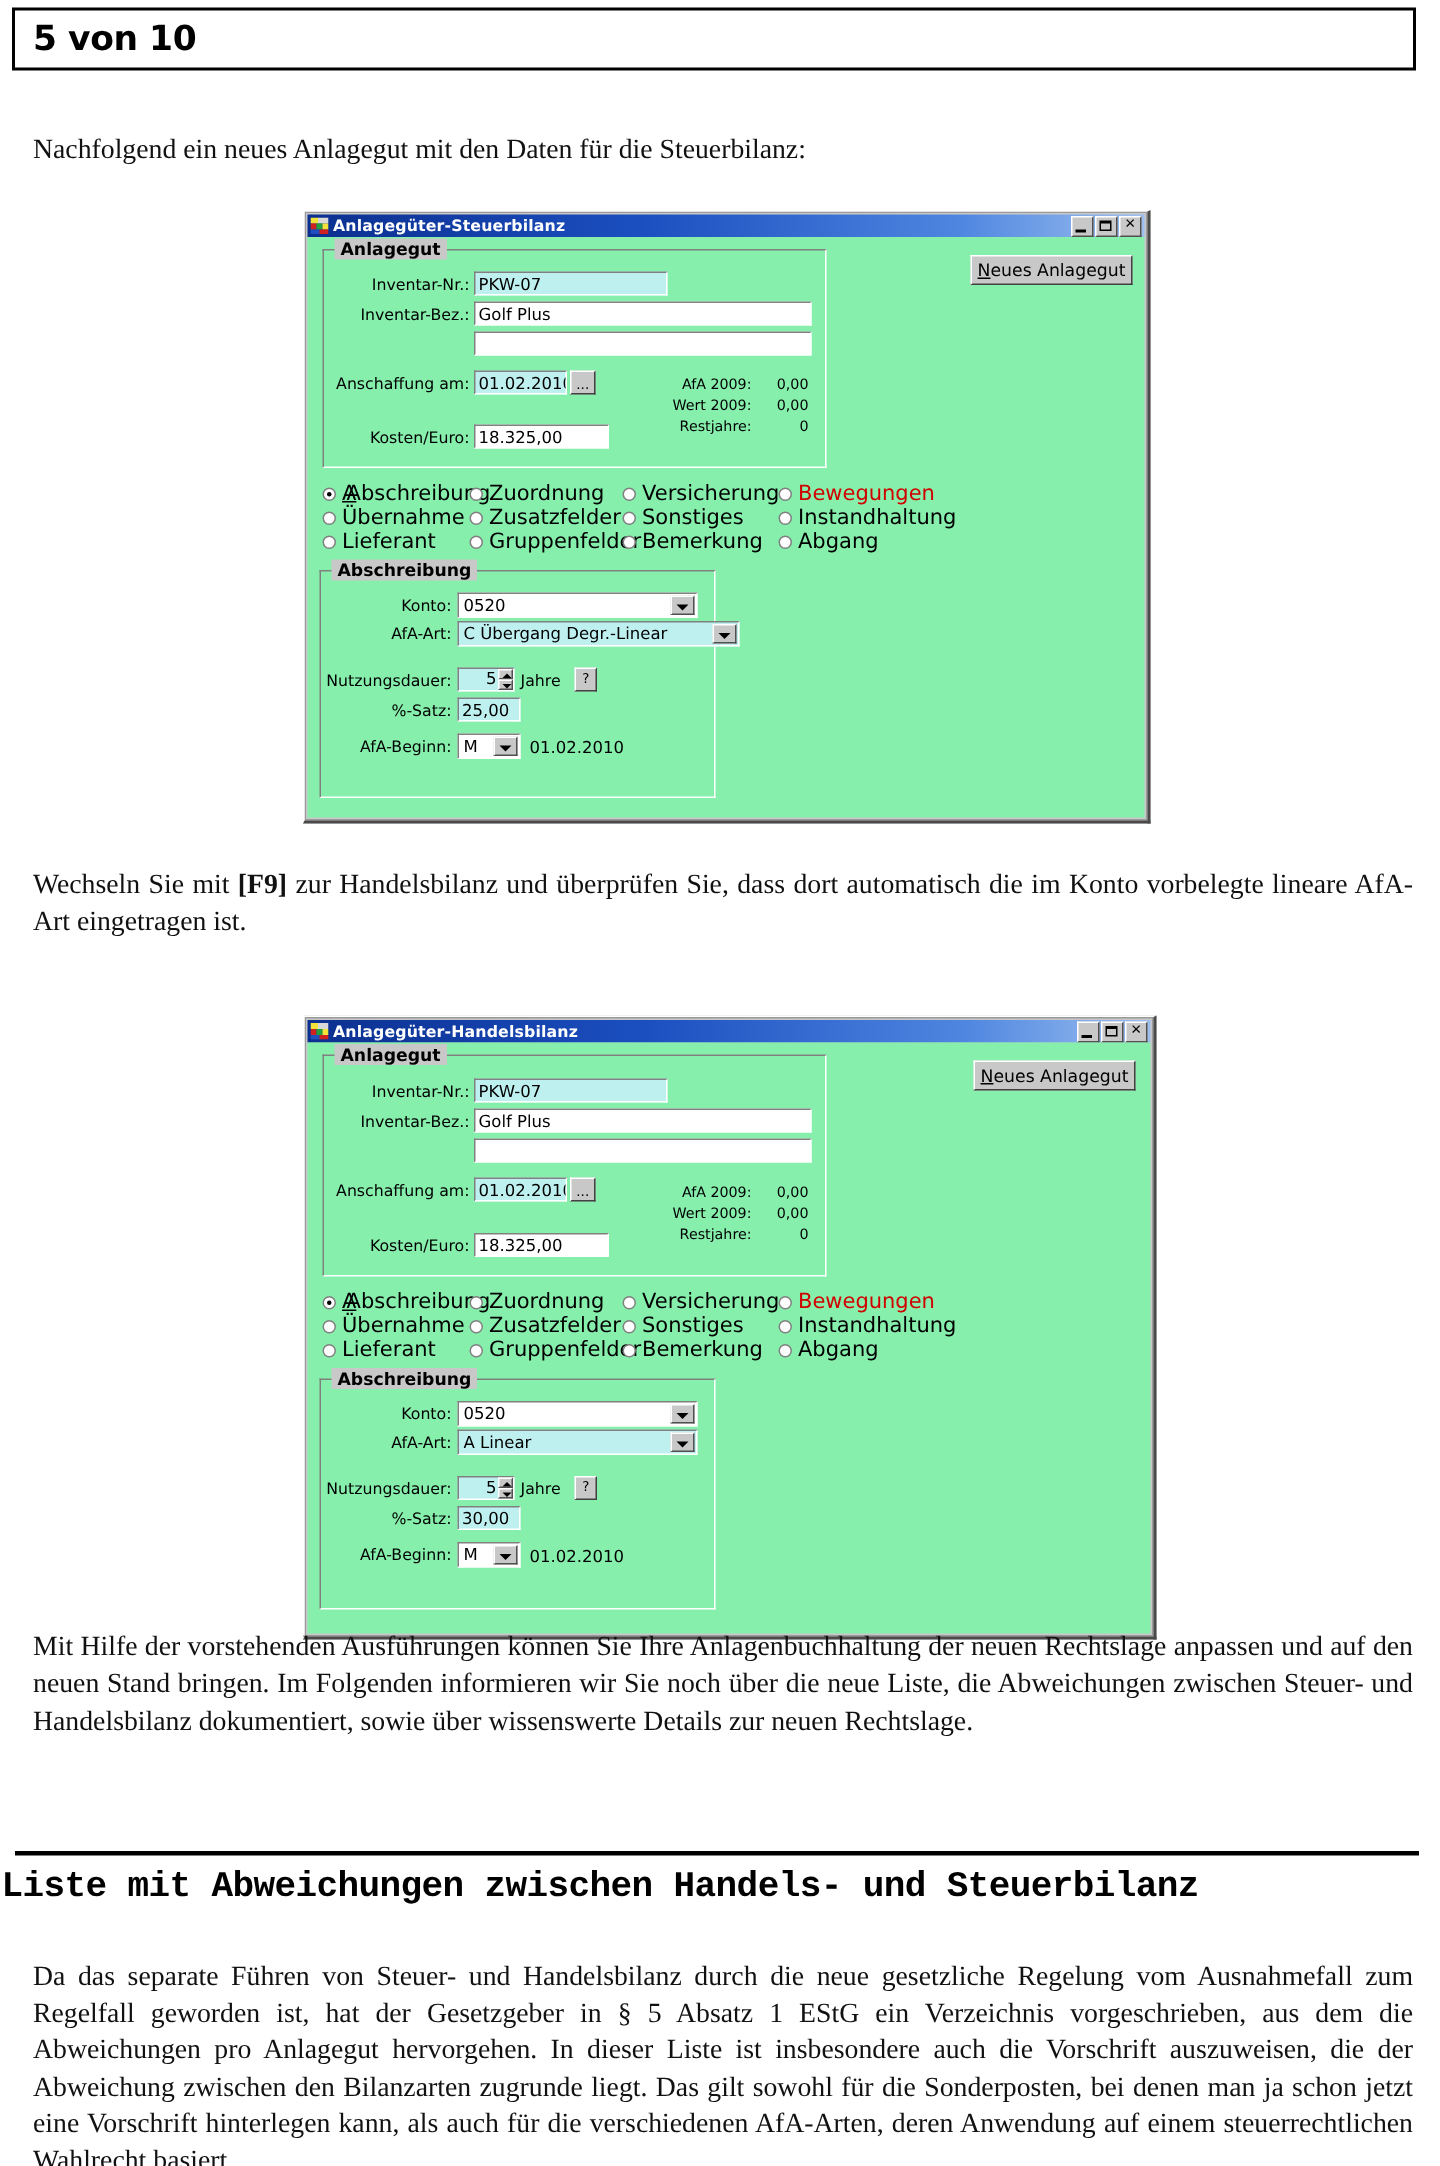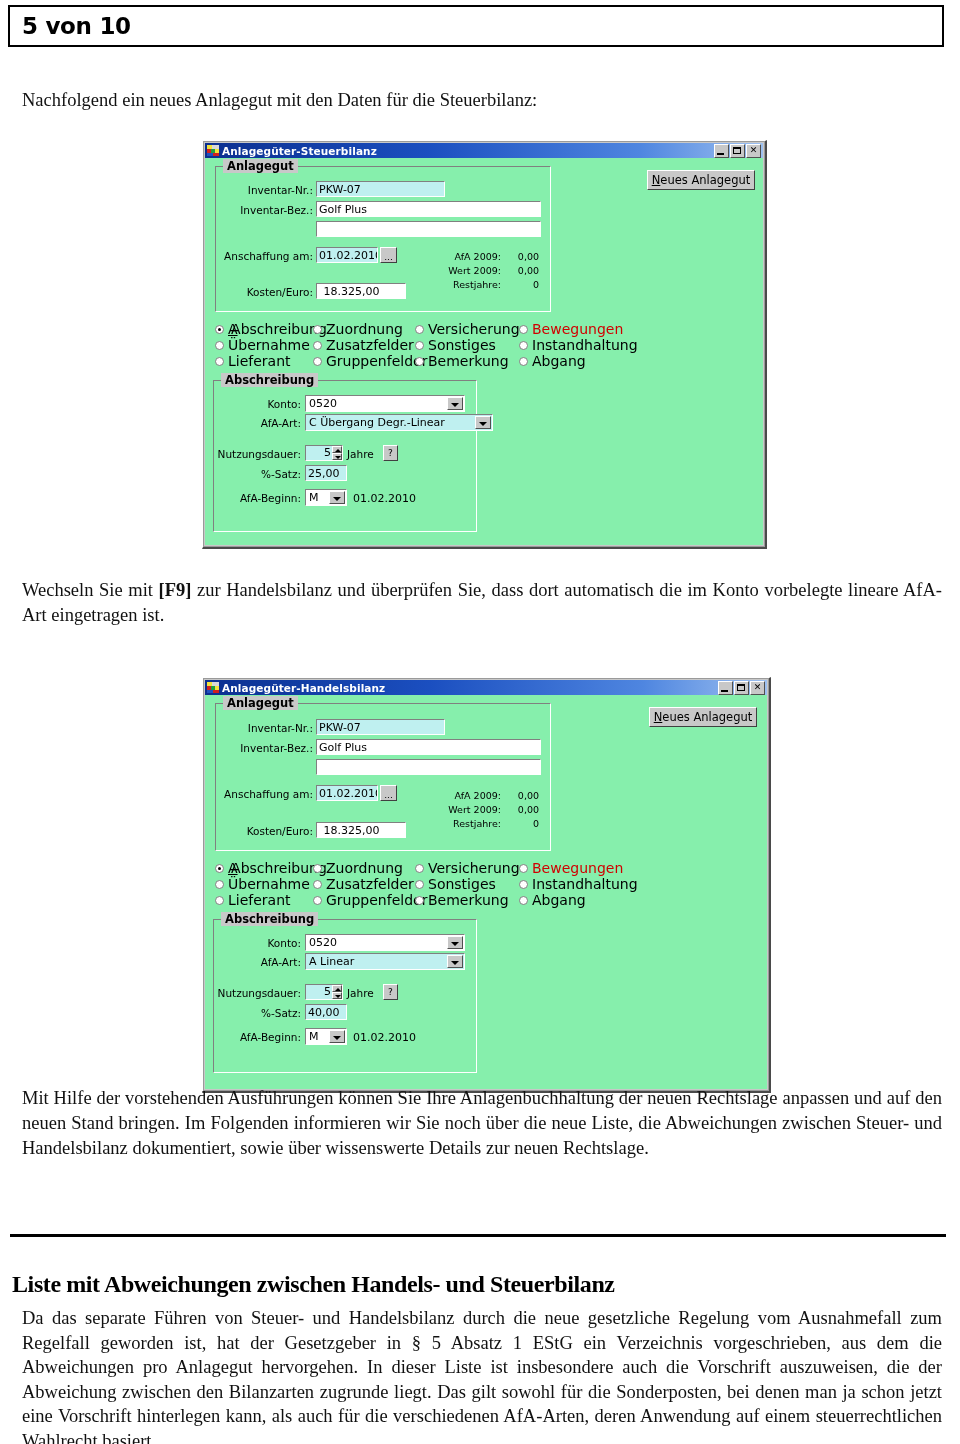--- a/index.html
+++ b/index.html
@@ -32,23 +32,23 @@
   .para{
     position:absolute;font-family:"Liberation Serif", serif;
     font-size:18.5px;line-height:25px;text-align:justify;color:#111;
   }
   .para b{font-weight:bold;}
 
   .section-rule{
     position:absolute;left:10px;width:936px;height:3px;background:#000;
   }
   .section-title{
-    position:absolute;left:12px;
-    font-family:Liberation Serif, serif;
-    font-weight:bold;font-size:24px;letter-spacing:-0.4px;white-space:nowrap;margin-top:26px;
+    position:absolute;left:1px;
+    font-family:Liberation Mono, monospace;
+    font-weight:bold;font-size:24px;letter-spacing:-0.4px;white-space:nowrap;
   }
 
   
   .win{
     position:absolute;background:#c8c8c8;
     border-top:1px solid #ffffff;border-left:1px solid #ffffff;
     border-right:2px solid #4a4a4a;border-bottom:2px solid #4a4a4a;
     box-shadow:0 0 0 1px #9a9a9a inset;
     font-family:"DejaVu Sans", sans-serif;
   }
@@ -106,21 +106,21 @@
   .lbl.r{text-align:right;}
 
   .fld{
     position:absolute;box-sizing:border-box;background:#fff;
     border-top:1px solid #808080;border-left:1px solid #808080;
     border-right:1px solid #ffffff;border-bottom:1px solid #ffffff;
     font-size:11px;color:#000;padding:0 2px;line-height:15px;white-space:nowrap;
     overflow:hidden;
   }
   .fld.cyan{background:#bff0f0;}
-  .fld.ra{text-align:center;padding-right:21px;}
+  .fld.ra{text-align:left;padding-right:21px;}
 
   .combo{
     position:absolute;box-sizing:border-box;background:#fff;
     border-top:1px solid #808080;border-left:1px solid #808080;
     border-right:1px solid #ffffff;border-bottom:1px solid #ffffff;
     font-size:11px;color:#000;line-height:15px;white-space:nowrap;overflow:hidden;
   }
   .combo.cyan{background:#bff0f0;}
   .combo .cv{position:absolute;left:3px;top:0;right:18px;overflow:hidden;}
   .combo .arrow{
@@ -375,21 +375,21 @@
     <div class="lbl r" style="left:8px;top:292px;width:88px;">Nutzungsdauer:</div>
     <div class="spin" style="left:100px;top:289px;width:38px;height:16px;">
       <span class="sv">5</span>
       <span class="sb up"></span>
       <span class="sb dn"></span>
     </div>
     <div class="lbl" style="left:142px;top:292px;">Jahre</div>
     <div class="btn-sm" style="left:178px;top:289px;width:15px;height:16px;">?</div>
 
     <div class="lbl r" style="left:20px;top:312px;width:76px;">%-Satz:</div>
-    <div class="fld cyan ra" style="left:100px;top:309px;width:42px;height:16px;">40,00</div>
+    <div class="fld cyan ra" style="left:100px;top:309px;width:42px;height:16px;">30,00</div>
 
     <div class="lbl r" style="left:14px;top:336px;width:82px;">AfA-Beginn:</div>
     <div class="combo" style="left:100px;top:333px;width:42px;height:17px;">
       <span class="cv">M</span>
       <span class="arrow"></span>
     </div>
     <div class="lbl" style="left:148px;top:336px;font-size:11px;">01.02.2010</div>
   </div>
 </div>
 

